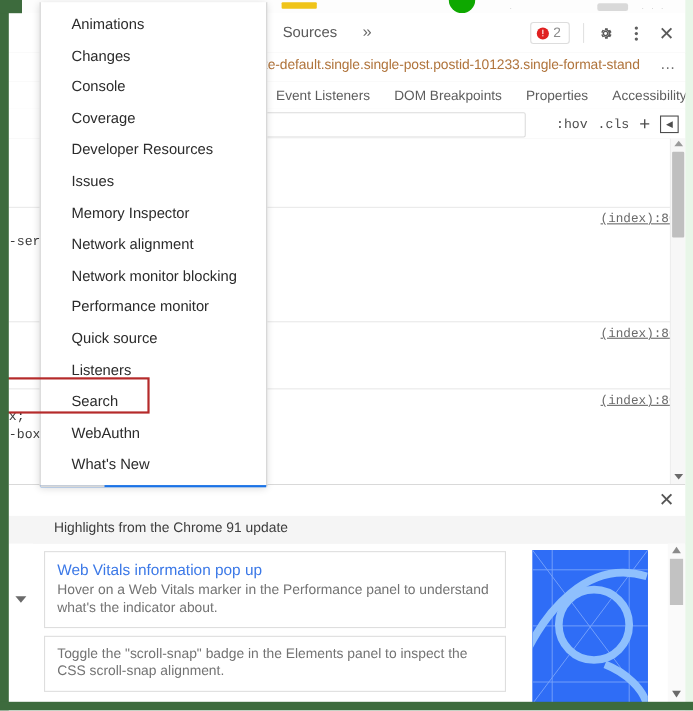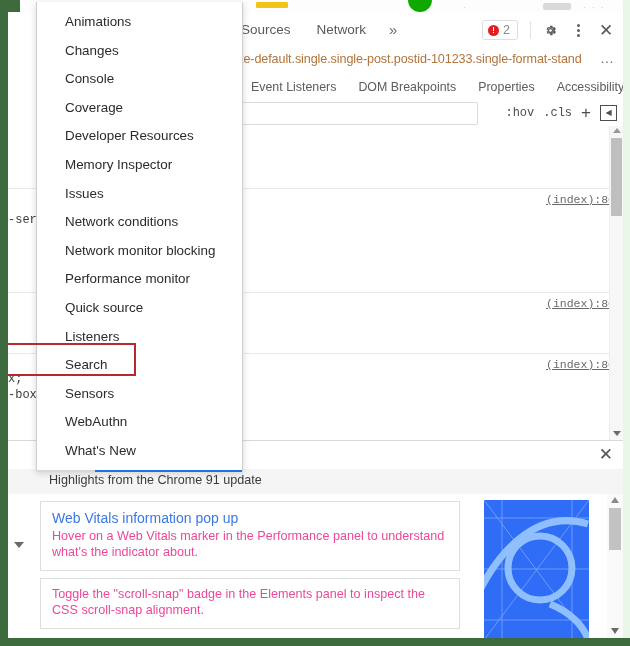--- a/index.html
+++ b/index.html
@@ -22,21 +22,21 @@
   .tc-dots{position:absolute;top:3px;font-size:8px;color:#c6c6c6;letter-spacing:2px;}
   .tc-green{position:absolute;left:400px;top:0px;width:24px;height:12px;border-radius:0 0 14px 14px;background:#0ea800;}
   .tc-yellow{position:absolute;left:248px;top:2px;width:32px;height:6px;background:#f0c419;border-radius:1px;}
   .tc-bar{position:absolute;left:535px;top:3px;width:28px;height:7px;background:#d9d9d9;border-radius:2px;}
 
   
   .devtools{position:absolute;left:8px;top:12px;width:615px;height:626px;background:#fff;}
 
   
   .tabstrip{position:absolute;left:0;top:0;width:615px;height:36px;background:#fff;border-bottom:1px solid #e0e0e0;}
-  .tabstrip .tabs{position:absolute;left:220px;top:0;height:36px;display:flex;align-items:center;text-align:right;}
+  .tabstrip .tabs{position:absolute;left:236px;top:0;height:36px;display:flex;align-items:center;text-align:right;}
   .tab{font-size:13.5px;color:#5a5a5a;padding:0 13px;line-height:36px;white-space:nowrap;}
   .tab.chev{font-size:15px;color:#6a6a6a;padding:0 10px;}
   .tabstrip .right{position:absolute;right:4px;top:0;height:36px;display:flex;align-items:center;gap:2px;}
   .errbadge{display:flex;align-items:center;gap:4px;border:1px solid #ddd;border-radius:3px;padding:2px 7px 2px 5px;background:#fff;margin-right:6px;}
   .errdot{width:11px;height:11px;border-radius:50%;background:#e02020;position:relative;}
   .errdot::before{content:"";position:absolute;left:4.5px;top:2px;width:1.6px;height:4px;background:#fff;}
   .errdot::after{content:"";position:absolute;left:4.5px;top:7px;width:1.6px;height:1.6px;background:#fff;}
   .errcount{font-size:12.5px;color:#8a8a8a;}
   .icbtn{width:26px;height:26px;display:flex;align-items:center;justify-content:center;}
   .gear{width:15px;height:15px;position:relative;}
@@ -82,21 +82,21 @@
   .drawer-sub{position:absolute;left:0;top:28px;width:615px;height:25px;background:#f5f5f5;border-bottom:1px solid #e2e2e2;}
   .drawer-sub span{position:absolute;left:41px;top:4px;font-size:12.6px;color:#3c3c3c;}
   .drawer-body{position:absolute;left:0;top:53px;width:615px;height:145px;background:#fff;overflow:hidden;}
 
   .dleftscroll{position:absolute;left:0;top:0;width:22px;height:145px;background:#fff;}
   .dleftscroll .dn{position:absolute;left:6px;top:48px;width:0;height:0;border-left:5px solid transparent;border-right:5px solid transparent;border-top:6px solid #6a6a6a;}
 
   .cards{position:absolute;left:32px;top:7px;width:420px;}
   .card{border:1px solid #dedede;padding:8px 11px 10px 11px;margin-bottom:7px;background:#fff;}
   .card .t{font-size:14px;color:#3b78e7;margin-bottom:3px;}
-  .card .d{font-size:12.6px;color:#ec4899;line-height:15.5px;}
+  .card .d{font-size:12.6px;color:#737373;line-height:15.5px;}
 
   .thumbimg{position:absolute;left:476px;top:6px;width:105px;height:140px;background:#2f6df6;overflow:hidden;}
 
   .drscroll{position:absolute;right:0;top:0;width:16px;height:145px;background:#fafafa;}
   .drscroll .up{position:absolute;top:3px;left:4px;width:0;height:0;border-left:4px solid transparent;border-right:4px solid transparent;border-bottom:6px solid #8a8a8a;}
   .drscroll .dn{position:absolute;bottom:5px;left:4px;width:0;height:0;border-left:4px solid transparent;border-right:4px solid transparent;border-top:6px solid #6a6a6a;}
   .drscroll .thumb{position:absolute;top:14px;left:2px;width:12px;height:42px;background:#c2c2c2;}
 
   
   .hostscroll{position:absolute;left:14px;top:16px;width:22px;height:612px;background:#fafafa;border-right:1px solid #ededed;}
@@ -134,21 +134,20 @@
     <div class="thumb"></div>
     <div class="mark"></div>
     <div class="dn"></div>
   </div>
 
   <div class="devtools">
 
     <div class="tabstrip">
       <div class="tabs">
         <div class="tab">Sources</div>
-        <div class="tab">Network</div>
         <div class="tab chev">»</div>
       </div>
       <div class="right">
         <div class="errbadge">
           <div class="errdot"></div>
           <div class="errcount">2</div>
         </div>
         <div class="vsep"></div>
         <div class="icbtn">
           <svg class="gear" viewBox="0 0 20 20">
@@ -270,29 +269,28 @@
     </div>
   </div>
 
   <div class="menu">
     <div class="menu-inner">
       <div class="mi">Animations</div>
       <div class="mi">Changes</div>
       <div class="mi">Console</div>
       <div class="mi">Coverage</div>
       <div class="mi">Developer Resources</div>
+      <div class="mi">Issues</div>
       <div class="mi">Memory Inspector</div>
-      <div class="mi">Issues</div>
-      <div class="mi">Network conditions</div>
+      <div class="mi">Network alignment</div>
       <div class="mi">Network monitor blocking</div>
       <div class="mi">Performance monitor</div>
       <div class="mi">Quick source</div>
       <div class="mi">Listeners</div>
       <div class="mi">Search</div>
-      <div class="mi">Sensors</div>
       <div class="mi">WebAuthn</div>
       <div class="mi">What's New</div>
     </div>
     <div class="menu-underline"></div>
     <div class="menu-underline-gap"></div>
   </div>
 
   <div class="sensors-hl"></div>
 
   <div class="frame-left"></div>

